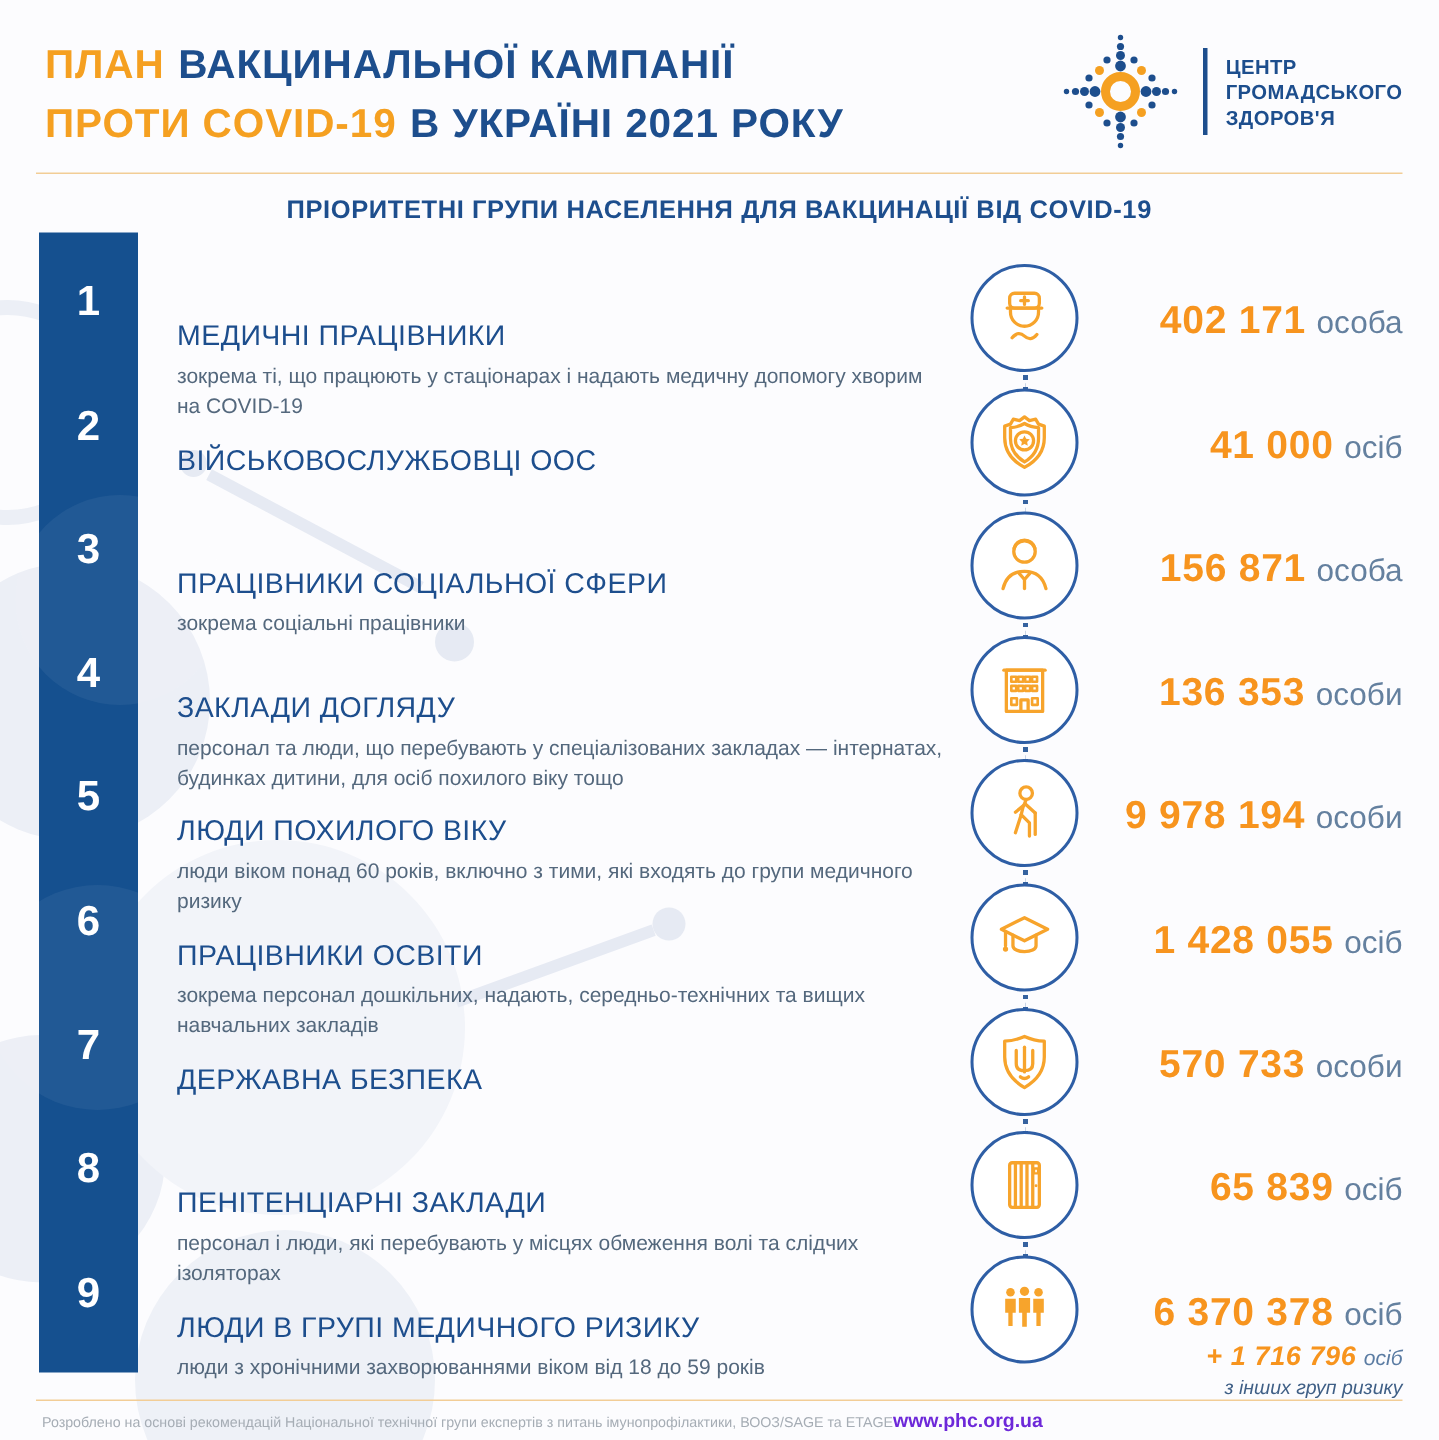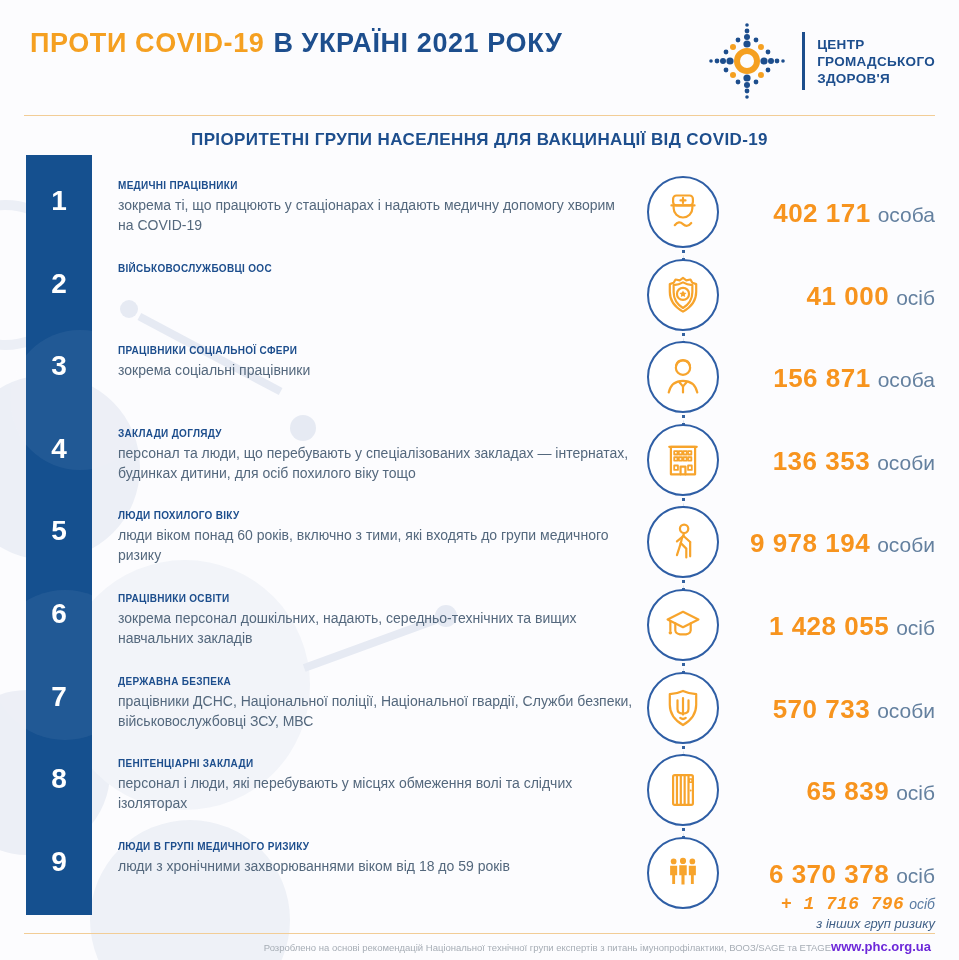--- a/index.html
+++ b/index.html
@@ -30,61 +30,64 @@
     font-size:17px;font-weight:700;color:#1D4E8D;letter-spacing:0.4px;z-index:3;}
 
   
   .sidebar{position:absolute;left:26px;top:155px;width:66px;height:760px;background:#15508F;z-index:1;}
 
   
   .row{position:absolute;left:0;width:959px;height:84px;z-index:3;}
   .row .num{position:absolute;left:26px;top:9px;width:66px;text-align:center;
     font-size:28px;font-weight:700;color:#FFFFFF;}
   .row .text{position:absolute;left:118px;top:4px;width:515px;}
-  .row .title{font-size:10px;font-weight:700;color:#1D4E8D;letter-spacing:0.3px;}
+  .row .title{font-size:19px;font-weight:400;color:#1D4E8D;letter-spacing:0.3px;margin-top:34px;}
   .row .desc{margin-top:4px;font-size:14px;line-height:20px;color:#54687D;}
   .row .iconwrap{position:absolute;left:647px;top:0;width:72px;height:72px;
     border:2px solid #2E5EA5;border-radius:50%;background:#FFFFFF;box-sizing:border-box;
     display:flex;align-items:center;justify-content:center;}
   .row .connector{position:absolute;left:682px;top:74px;height:11px;width:0;
     border-left:3px dotted #35629F;}
   .row .count-block{position:absolute;right:24px;top:22px;display:flex;align-items:baseline;gap:7px;}
   .row .count{font-size:26px;font-weight:700;color:#F7941E;letter-spacing:0.5px;}
   .row .unit{font-size:21px;color:#64809F;}
 
   .glyph{stroke:#F7A42C;stroke-width:2;fill:none;stroke-linecap:round;stroke-linejoin:round;}
   .glyph-fill{fill:#F7A42C;stroke:none;}
 
   
   .extra{position:absolute;right:24px;top:894px;text-align:right;z-index:3;font-style:italic;}
-  .extra .num{font-size:18px;font-weight:700;color:#F7941E;letter-spacing:0.4px;font-family:Liberation Mono, monospace;}
+  .extra .num{font-size:18px;font-weight:700;color:#F7941E;letter-spacing:0.4px;}
   .extra .unit{font-size:14px;color:#5B7CA3;margin-left:5px;}
   .extra .note{font-size:13px;color:#3F5F86;margin-top:2px;}
 
   
-  .footer{position:absolute;left:28px;right:28px;top:939px;display:flex;
-    justify-content:flex-end;align-items:baseline;z-index:3;}
+  .footer{position:absolute;left:28px;right:18px;top:939px;display:flex;
+    justify-content:flex-start;align-items:baseline;z-index:3;}
   .credit{font-size:9.5px;color:#A6ADB5;}
   .website{font-size:13px;font-weight:700;color:#6d28d9;}
 </style>
 </head>
 <body>
 
 <div class="wm" style="left:-45px;top:375px;width:185px;height:185px;"></div>
 <div class="wm ring" style="left:-70px;top:200px;width:130px;height:130px;"></div>
 <div class="wm" style="left:-55px;top:690px;width:165px;height:165px;"></div>
 <div class="wm" style="left:90px;top:820px;width:200px;height:200px;background:#EEF1F7;"></div>
 <div class="wm" style="left:60px;top:560px;width:250px;height:250px;background:#F2F4F9;"></div>
 <div class="wm-line" style="left:130px;top:350px;width:160px;height:8px;transform:rotate(28deg);"></div>
 <div class="wm-dot" style="left:290px;top:415px;width:26px;height:26px;"></div>
 <div class="wm-line" style="left:300px;top:640px;width:140px;height:8px;transform:rotate(-20deg);"></div>
 <div class="wm-dot" style="left:435px;top:605px;width:22px;height:22px;"></div>
 <div class="wm-dot" style="left:120px;top:300px;width:18px;height:18px;"></div>
 
 <div class="header-title">
+  <div>
+    <span class="t-orange">ПЛАН</span><span class="t-blue">ВАКЦИНАЛЬНОЇ КАМПАНІЇ</span>
+  </div>
   <div>
     <span class="t-orange">ПРОТИ COVID-19</span><span class="t-blue">В УКРАЇНІ 2021 РОКУ</span>
   </div>
 </div>
 
 <div class="logo">
   <svg width="86" height="86" viewBox="-43 -43 86 86">
     <circle cx="0" cy="0" r="10" fill="none" stroke="#F5A021" stroke-width="6"></circle>
 
     <g fill="#1D4E8D">
@@ -273,21 +276,20 @@
   <div class="count-block">
     <span class="count">1 428 055</span>
     <span class="unit">осіб</span>
   </div>
 </div>
 
 <div class="row" style="top:672px;">
   <div class="num">7</div>
   <div class="text">
     <div class="title">ДЕРЖАВНА БЕЗПЕКА</div>
-    <div class="desc">працівники ДСНС, Національної поліції, Національної гвардії, Служби безпеки, військовослужбовці ЗСУ, МВС</div>
   </div>
   <div class="iconwrap">
     <svg width="44" height="44" viewBox="0 0 40 40" class="glyph">
       <path d="M20 4.5 c4 1.8 8 2.7 12 2.9 v9.6 c0 9.5 -6 15 -12 18.5 c-6 -3.5 -12 -9 -12 -18.5 V7.4 c4 -0.2 8 -1.1 12 -2.9 z"></path>
       <path d="M20 11 v15"></path>
       <path d="M15 13 v8 c0 2.8 2 4.2 5 4.2"></path>
       <path d="M25 13 v8 c0 2.8 -2 4.2 -5 4.2"></path>
       <path d="M17.5 29 q2.5 2 5 0"></path>
     </svg>
   </div>

